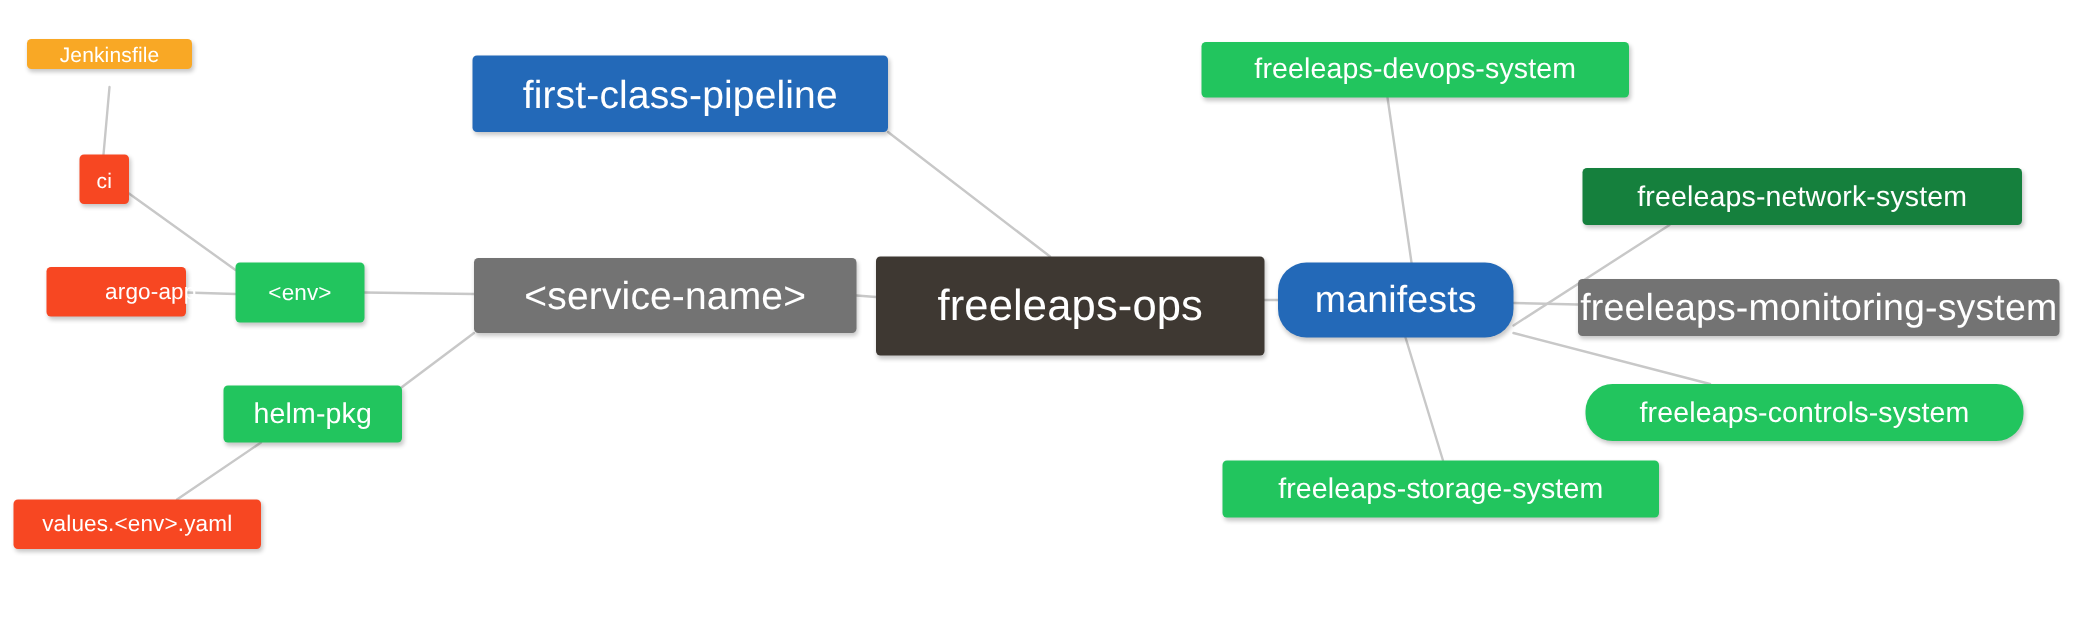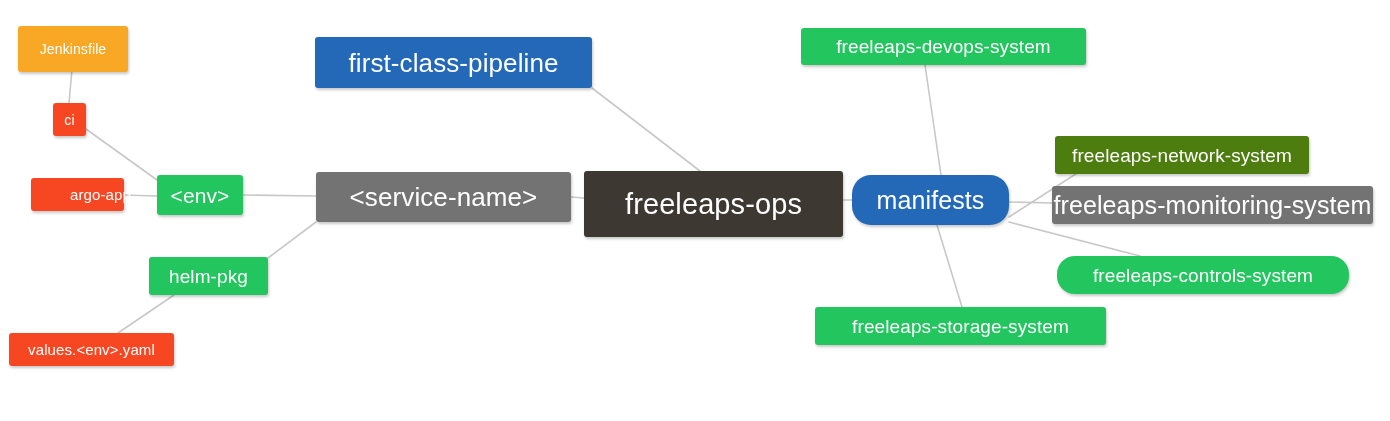--- a/index.html
+++ b/index.html
@@ -59,30 +59,30 @@
       <line x1="592" y1="88" x2="700" y2="171" stroke="#c8c8c8" stroke-width="1.6" stroke-linecap="round"></line>
       <line x1="571" y1="197" x2="584" y2="198" stroke="#c8c8c8" stroke-width="1.6" stroke-linecap="round"></line>
       <line x1="843" y1="200" x2="852" y2="200" stroke="#c8c8c8" stroke-width="1.6" stroke-linecap="round"></line>
       <line x1="941" y1="175" x2="925" y2="65" stroke="#c8c8c8" stroke-width="1.6" stroke-linecap="round"></line>
       <line x1="1009" y1="217" x2="1113" y2="150" stroke="#c8c8c8" stroke-width="1.6" stroke-linecap="round"></line>
       <line x1="1009" y1="202" x2="1052" y2="203" stroke="#c8c8c8" stroke-width="1.6" stroke-linecap="round"></line>
       <line x1="1009" y1="222" x2="1140" y2="256" stroke="#c8c8c8" stroke-width="1.6" stroke-linecap="round"></line>
       <line x1="937" y1="225" x2="962" y2="307" stroke="#c8c8c8" stroke-width="1.6" stroke-linecap="round"></line>
     </svg>
   <div id="node-layer">
-      <div class="node" style="left: 18px; top: 26px; width: 110px; height: 46px; background: rgb(249, 168, 37); font-size: 14px; text-align: center;">
+      <div class="node" style="left: 18px; top: 26px; width: 110px; height: 20px; background: rgb(249, 168, 37); font-size: 14px; text-align: center;">
         <span class="node-label">Jenkinsfile</span>
       </div>
       <div class="node" style="left: 53px; top: 103px; width: 33px; height: 33px; background: rgb(247, 71, 34); font-size: 14px;">
         <span class="node-label">ci</span>
       </div>
       <div class="node" style="left: 31px; top: 178px; width: 93px; height: 33px; background: rgb(247, 71, 34); font-size: 15px; padding-left: 46px;">
         <span class="node-label">argo-app</span>
       </div>
-      <div class="node" style="left: 157px; top: 175px; width: 86px; height: 40px; background: rgb(34, 197, 94); font-size: 21px;">
+      <div class="node" style="left: 157px; top: 175px; width: 86px; height: 40px; background: rgb(34, 197, 94); font-size: 15px;">
         <span class="node-label">&lt;env&gt;</span>
       </div>
       <div class="node" style="left: 149px; top: 257px; width: 119px; height: 38px; background: rgb(34, 197, 94); font-size: 19px;">
         <span class="node-label">helm-pkg</span>
       </div>
       <div class="node" style="left: 9px; top: 333px; width: 165px; height: 33px; background: rgb(247, 71, 34); font-size: 15px;">
         <span class="node-label">values.&lt;env&gt;.yaml</span>
       </div>
       <div class="node" style="left: 315px; top: 37px; width: 277px; height: 51px; background: rgb(35, 105, 184); font-size: 26px;">
         <span class="node-label">first-class-pipeline</span>
@@ -92,21 +92,21 @@
       </div>
       <div class="node" style="left: 584px; top: 171px; width: 259px; height: 66px; background: rgb(62, 56, 50); font-size: 29px;">
         <span class="node-label">freeleaps-ops</span>
       </div>
       <div class="node" style="left: 852px; top: 175px; width: 157px; height: 50px; background: rgb(35, 105, 184); font-size: 25px; border-radius: 19px;">
         <span class="node-label">manifests</span>
       </div>
       <div class="node" style="left: 801px; top: 28px; width: 285px; height: 37px; background: rgb(34, 197, 94); font-size: 19px;">
         <span class="node-label">freeleaps-devops-system</span>
       </div>
-      <div class="node" style="left: 1055px; top: 112px; width: 254px; height: 38px; background: #4d7c0f; font-size: 19px; margin-top: 24px;">
+      <div class="node" style="left: 1055px; top: 112px; width: 293px; height: 38px; background: #15803d; font-size: 19px;">
         <span class="node-label">freeleaps-network-system</span>
       </div>
       <div class="node" style="left: 1052px; top: 186px; width: 321px; height: 38px; background: #737373; font-size: 25px;">
         <span class="node-label">freeleaps-monitoring-system</span>
       </div>
       <div class="node" style="left: 1057px; top: 256px; width: 292px; height: 38px; background: rgb(34, 197, 94); font-size: 19px; border-radius: 18px;">
         <span class="node-label">freeleaps-controls-system</span>
       </div>
       <div class="node" style="left: 815px; top: 307px; width: 291px; height: 38px; background: rgb(34, 197, 94); font-size: 19px;">
         <span class="node-label">freeleaps-storage-system</span>

